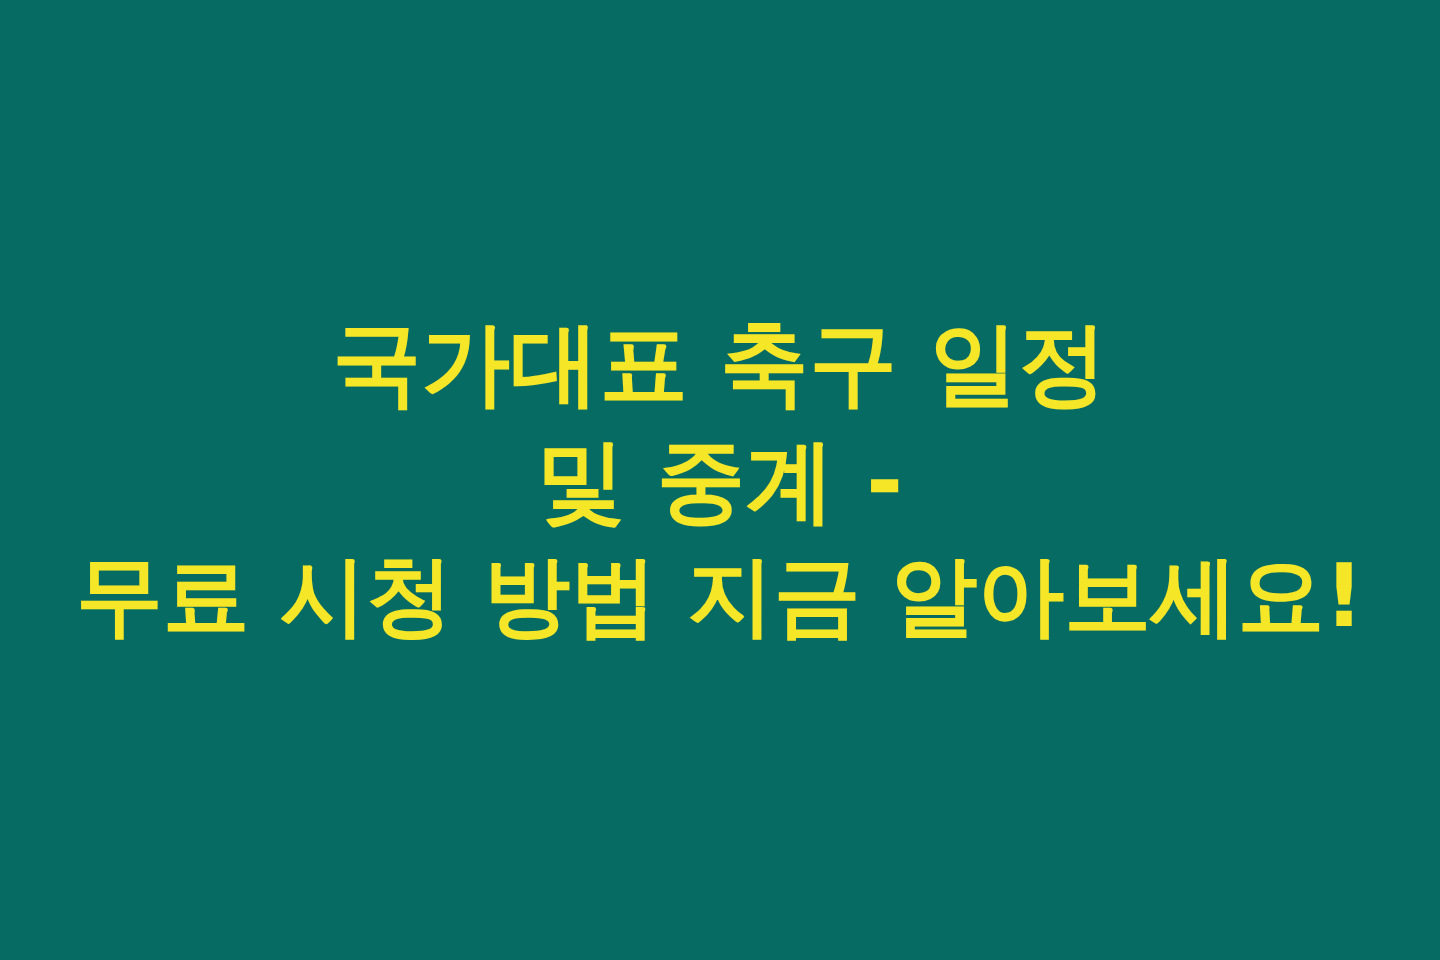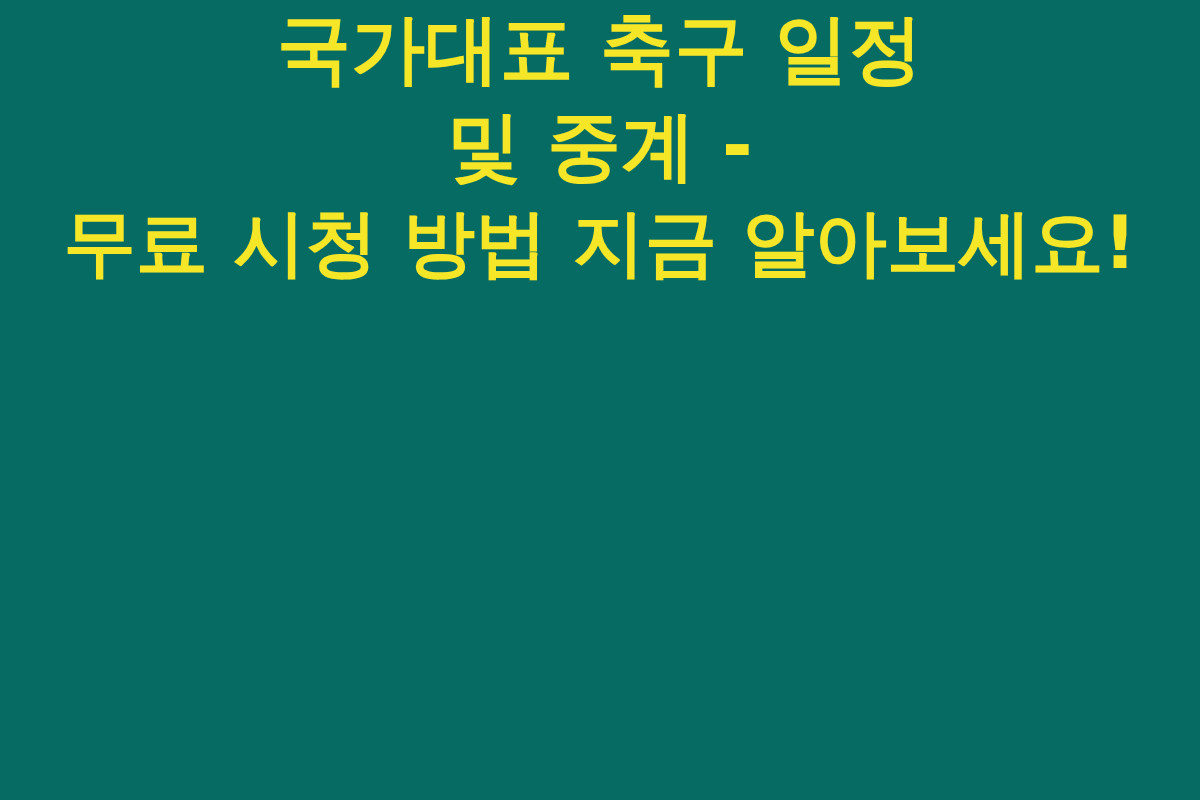--- a/index.html
+++ b/index.html
@@ -13,21 +13,21 @@
     overflow: hidden;
     font-family: "DejaVu Sans", "Liberation Sans", sans-serif;
   }
 
   #banner {
     position: relative;
     width: 1200px;
     height: 800px;
     background: #066b63;
     display: flex;
-    align-items: flex-start;
+    align-items: center;
     justify-content: center;
     box-sizing: border-box;
   }
 
   #title-block {
     width: 1200px;
     text-align: center;
     padding: 0;
     margin: 0;
     

